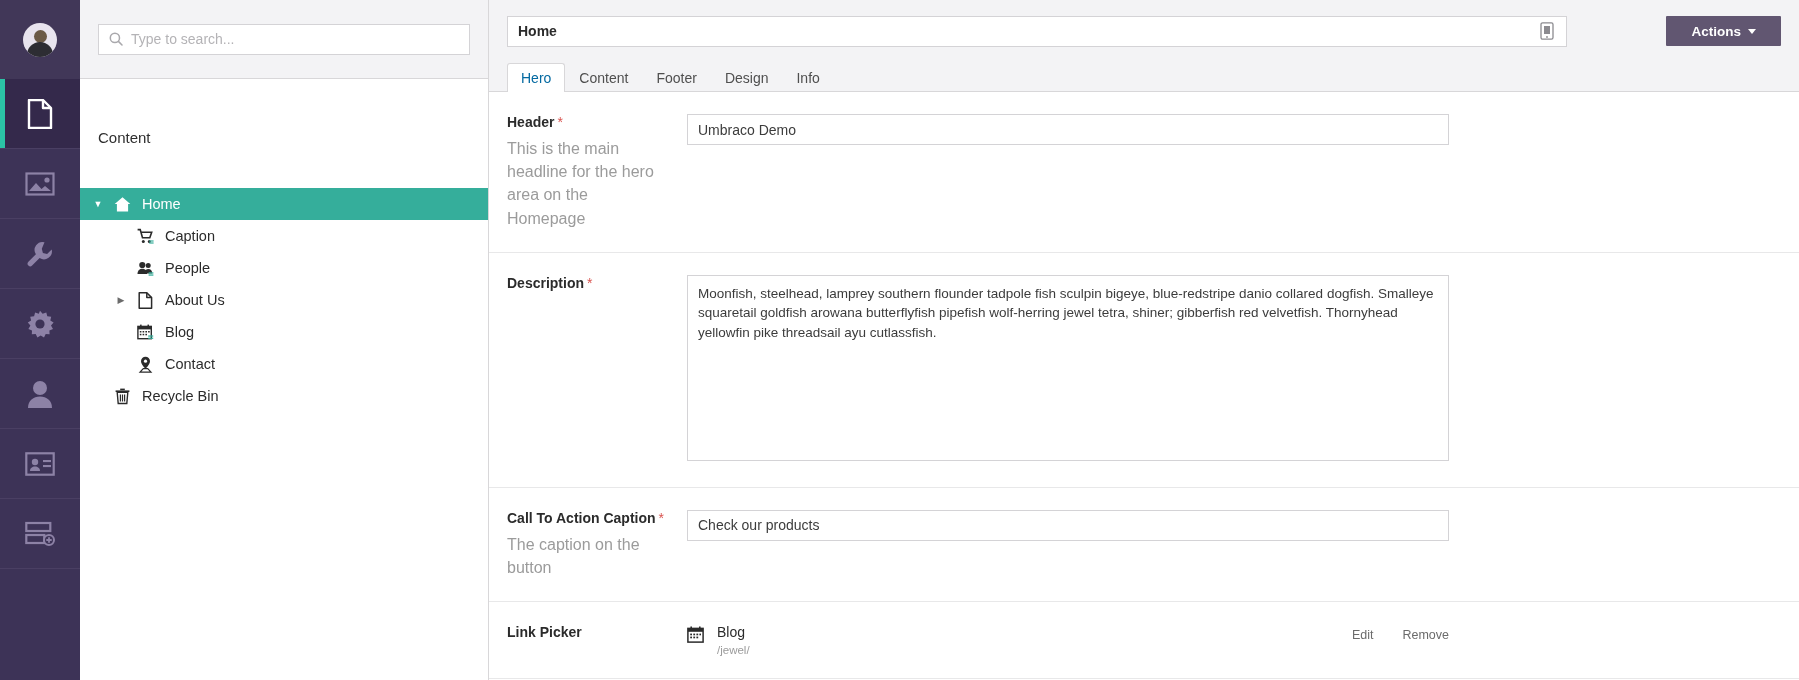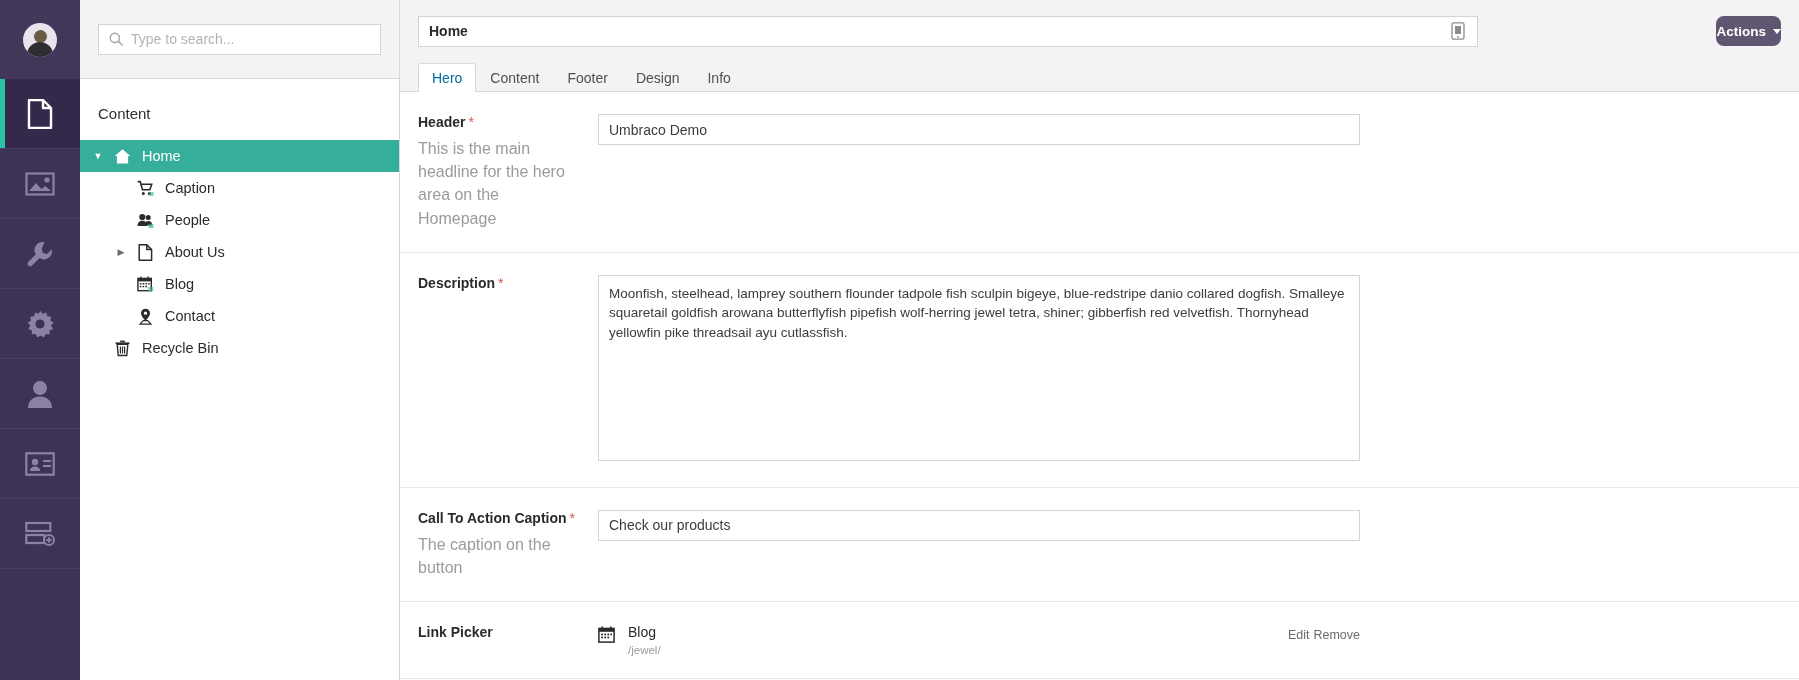--- a/index.html
+++ b/index.html
@@ -39,22 +39,22 @@
   }
   .rail-item.active { background: #34294b; }
   .rail-item.active::before {
     content: ""; position: absolute; left: 0; top: 0; bottom: 0; width: 5px;
     background: #2bc3a5;
   }
   .rail-item svg { display: block; }
 
   
   .tree-col {
-    width: 320px; flex-shrink: 0; display: flex; flex-direction: column;
-    border-right: 1px solid #d8d7d9; background: #fff;
+    width: 409px; flex-shrink: 0; display: flex; flex-direction: column;
+    border-right: 1px solid #d8d7d9; background: #fff; gap: 24px;
   }
   .search-zone {
     height: 79px; background: #f3f3f5; border-bottom: 1px solid #d8d7d9;
     display: flex; align-items: center; padding: 0 18px;
   }
   .search-box {
     flex: 1; height: 31px; background: #fff; border: 1px solid #d4d3d6;
     display: flex; align-items: center; padding: 0 10px; gap: 8px;
   }
   .search-box .s-icon { flex-shrink: 0; }
@@ -99,22 +99,22 @@
   }
   .name-input {
     border: none; outline: none; flex: 1; font-size: 14px; font-weight: 700;
     font-family: "Liberation Sans", sans-serif; color: #2b2b2b; background: transparent;
   }
   .device-btn {
     width: 18px; height: 18px; display: flex; align-items: center;
     justify-content: center; cursor: pointer; flex-shrink: 0;
   }
   .actions-btn {
-    background: #615671; color: #fff; border: none; border-radius: 8px;
-    height: 30px; padding: 0 0; font-size: 13.5px; font-weight: 700;
+    background: #615671; color: #fff; border: none; border-radius: 1px;
+    height: 30px; padding: 0 25px; font-size: 13.5px; font-weight: 700;
     font-family: "Liberation Sans", sans-serif; cursor: pointer;
     display: flex; align-items: center; gap: 7px; margin-left: auto; justify-content: flex-end;
   }
   .actions-btn .caret {
     width: 0; height: 0; border-left: 4px solid transparent;
     border-right: 4px solid transparent; border-top: 5px solid #fff;
   }
   .tabs { display: flex; align-items: flex-end; gap: 0; height: 29px; }
   .tab {
     font-size: 14px; color: #4f4f4f; padding: 5px 13px; cursor: pointer;
@@ -148,21 +148,21 @@
   .txt-area {
     width: 100%; height: 186px; border: 1px solid #d4d3d6; padding: 8px 10px;
     font-size: 13.5px; font-family: "Liberation Sans", sans-serif; color: #3c3c3c;
     outline: none; resize: none; line-height: 1.45; background: #fff;
   }
   .link-row { display: flex; align-items: flex-start; width: 100%; }
   .link-ico { width: 30px; flex-shrink: 0; padding-top: 2px; }
   .link-meta { flex: 1; }
   .link-name { font-size: 14px; color: #2b2b2b; }
   .link-url { font-size: 11.5px; color: #9b9b9b; margin-top: 4px; }
-  .link-actions { display: flex; gap: 4px; align-items: flex-start; padding-top: 4px; text-align: right; }
+  .link-actions { display: flex; gap: 29px; align-items: flex-start; padding-top: 4px; text-align: right; }
   .link-act {
     font-size: 12.5px; color: #6b6b6b; cursor: pointer; text-decoration: none;
   }
 </style>
 </head>
 <body>
 
 <div class="app">
 
   <div class="rail">

